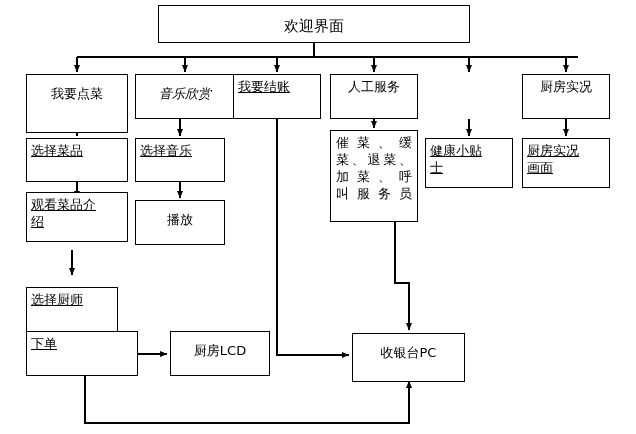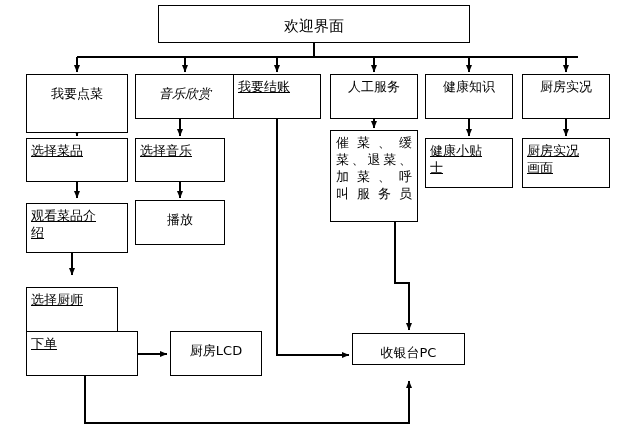--- a/index.html
+++ b/index.html
@@ -120,23 +120,20 @@
   </div>
 
   <div class="node left" style="left:233px; top:74px; width:88px; height:45px;">
     <span class="label">我要结账</span>
   </div>
 
   <div class="node" style="left:330px; top:74px; width:88px; height:45px;">
     <span class="label">人工服务</span>
   </div>
 
-  <div class="node" style="left:425px; top:74px; width:88px; height:45px;">
-    <span class="label">健康知识</span>
-  </div>
 
   <div class="node" style="left:522px; top:74px; width:88px; height:45px;">
     <span class="label">厨房实况</span>
   </div>
 
   <div class="node left" style="left:135px; top:138px; width:90px; height:44px;">
     <span class="label">选择音乐</span>
   </div>
 
   <div class="node left" style="left:26px; top:138px; width:102px; height:44px;">
@@ -153,38 +150,38 @@
   <div class="node left" style="left:425px; top:138px; width:88px; height:50px;">
     <span class="label">健康小贴
 士</span>
   </div>
 
   <div class="node left" style="left:522px; top:138px; width:88px; height:50px;">
     <span class="label">厨房实况
 画面</span>
   </div>
 
-  <div class="node left" style="left:26px; top:203px; width:102px; height:50px;">
+  <div class="node left" style="left:26px; top:192px; width:102px; height:50px;">
     <span class="label">观看菜品介
 绍</span>
   </div>
 
   <div class="node mid" style="left:135px; top:200px; width:90px; height:45px;">
     <span class="label">播放</span>
   </div>
 
   <div class="node left" style="left:26px; top:287px; width:92px; height:52px;">
     <span class="label">选择厨师</span>
   </div>
 
   <div class="node left" style="left:26px; top:331px; width:112px; height:45px;">
     <span class="label">下单</span>
   </div>
 
-  <div class="node mid" style="left:170px; top:331px; width:92px; height:45px;">
+  <div class="node mid" style="left:170px; top:331px; width:100px; height:45px;">
     <span class="label">厨房LCD</span>
   </div>
 
-  <div class="node mid" style="left:352px; top:333px; width:113px; height:32px;">
+  <div class="node mid" style="left:352px; top:333px; width:113px; height:49px;">
     <span class="label">收银台PC</span>
   </div>
 
 </div>
 
 </body></html>

